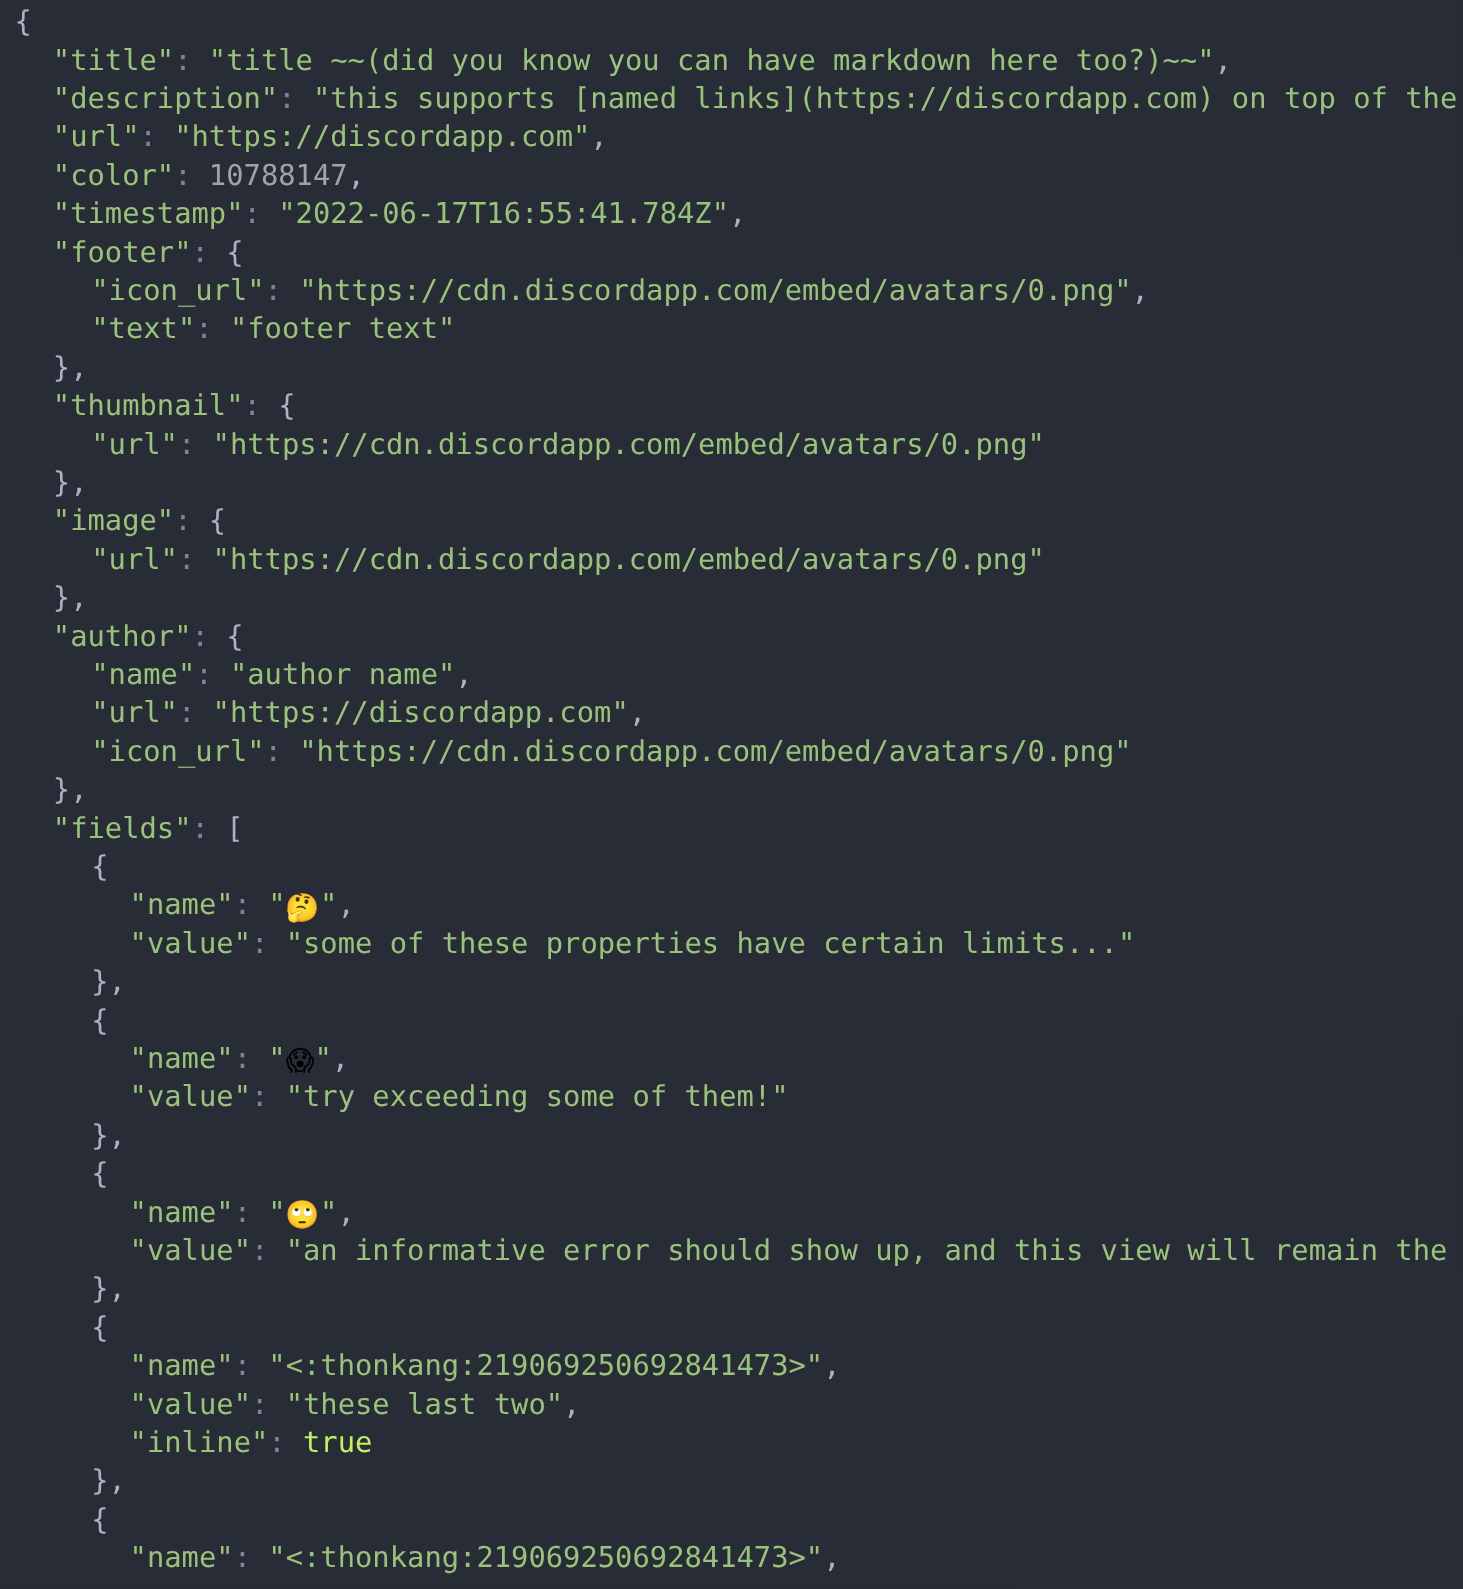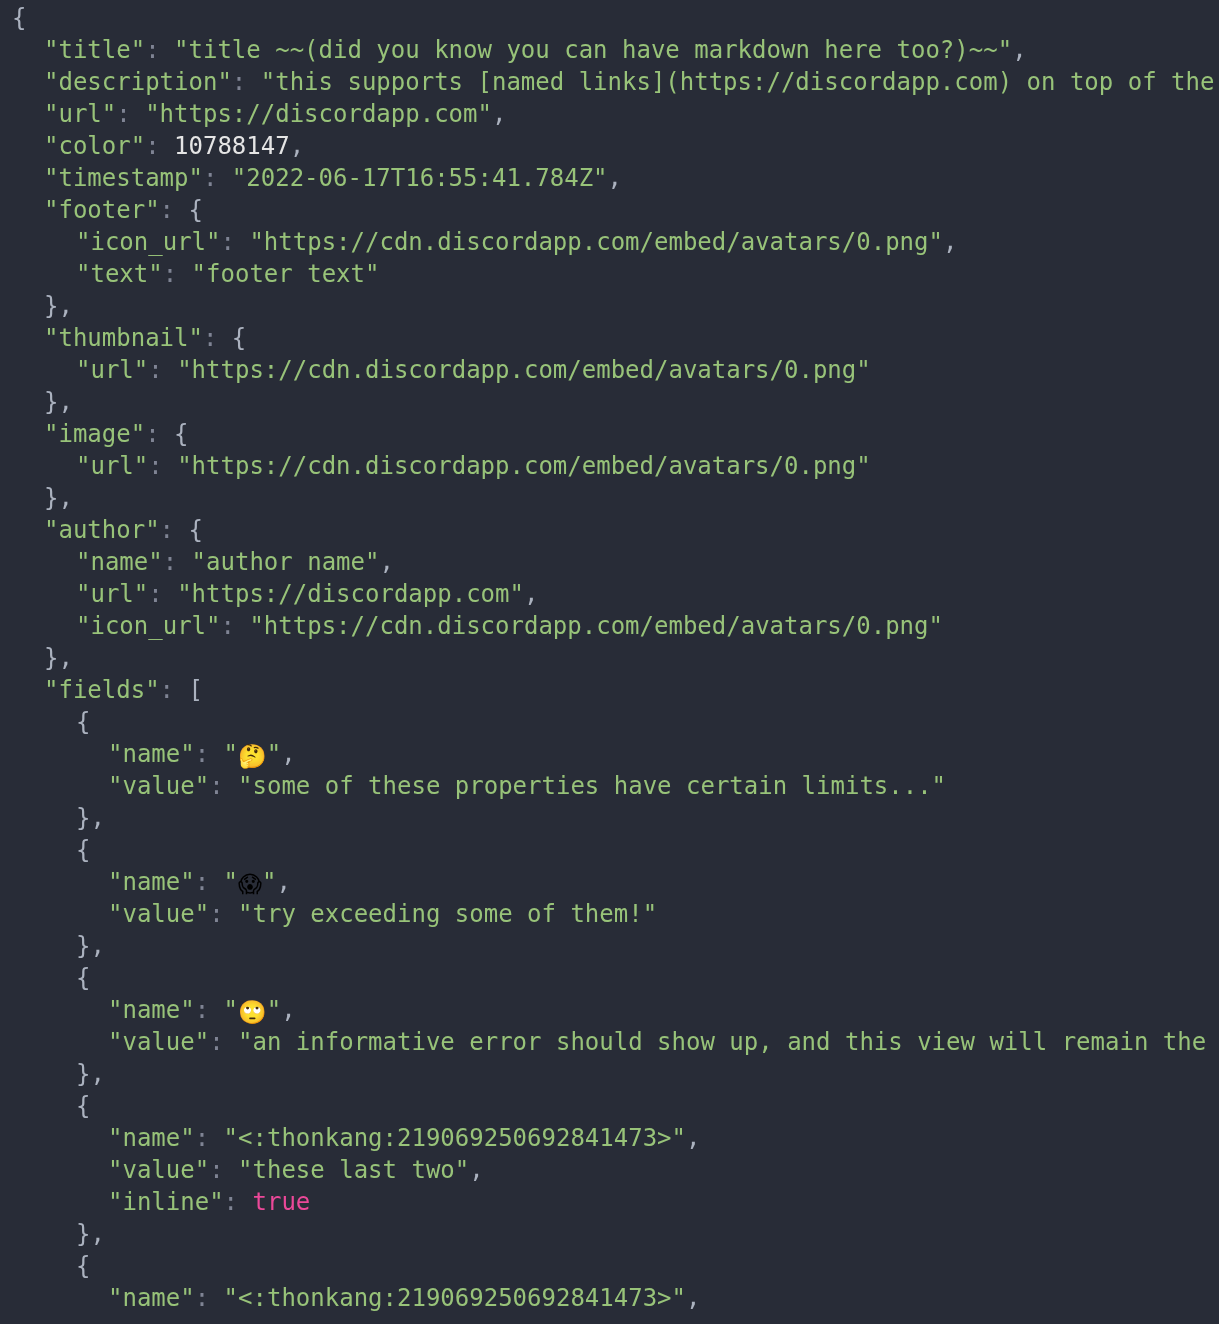--- a/index.html
+++ b/index.html
@@ -34,22 +34,22 @@
   .ln {
     white-space: pre;
     height: 32px;
     line-height: 32px;
     display: block;
   }
   
   .p  { color: #abb2bf; }   
   .k  { color: #98c379; }   
   .s  { color: #98c379; }   
-  .n  { color: #e5e5e5; }   
-  .b  { color: #ec4899; }   
+  .n  { color: #a3a3a3; }   
+  .b  { color: #bef264; }   
   .c  { color: #7f8494; }   
   .em {
     font-family: "DejaVu Sans", sans-serif;
     font-size: 23px;
     vertical-align: -2px;
   }
 </style>
 </head>
 <body>
 

